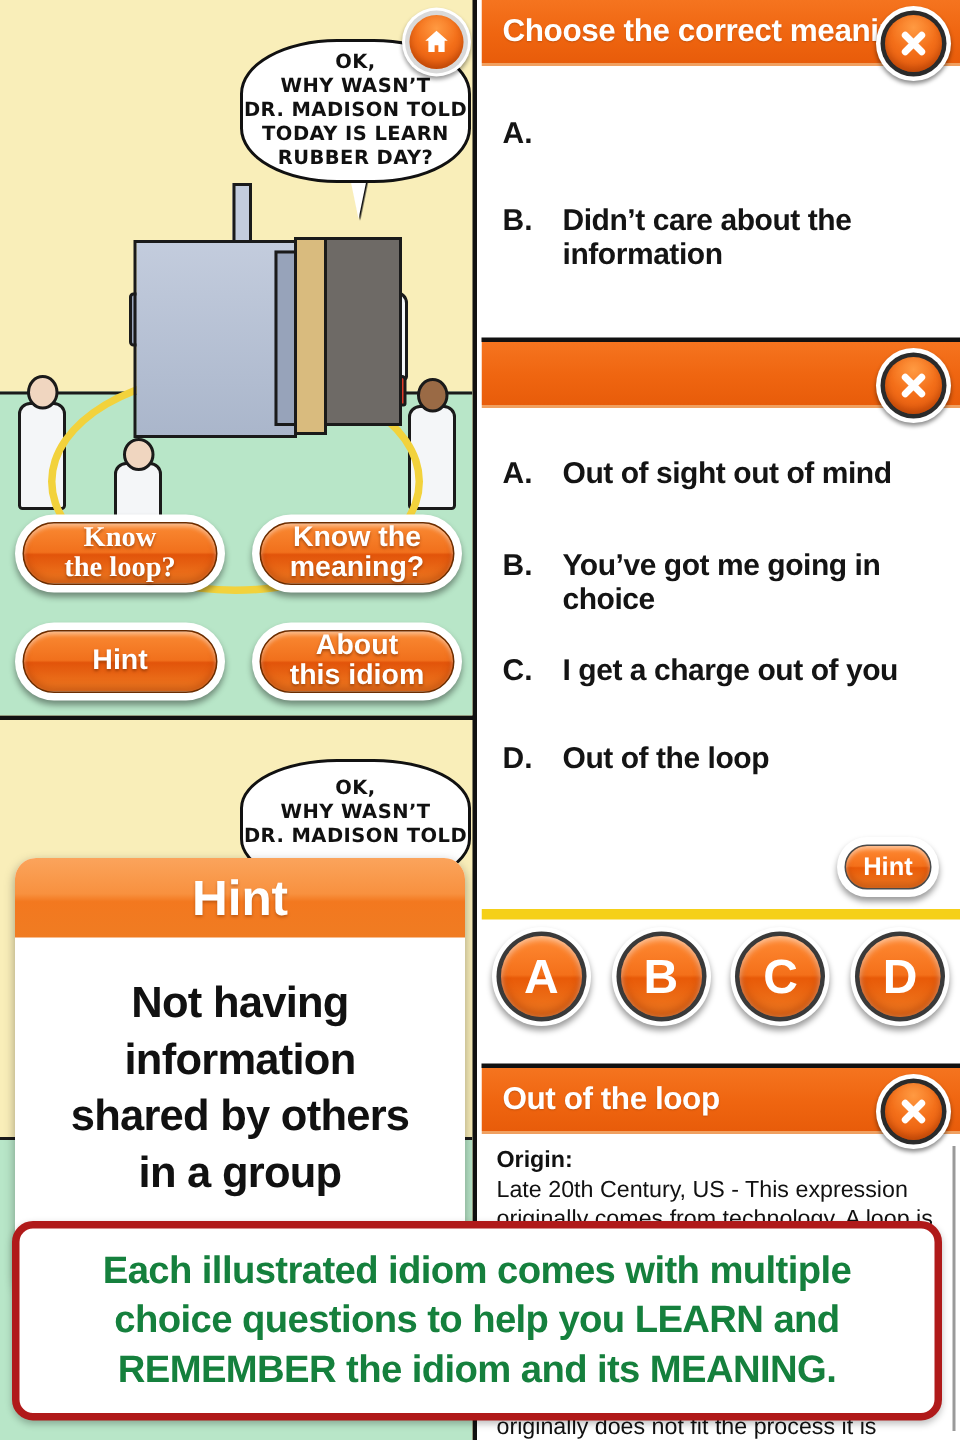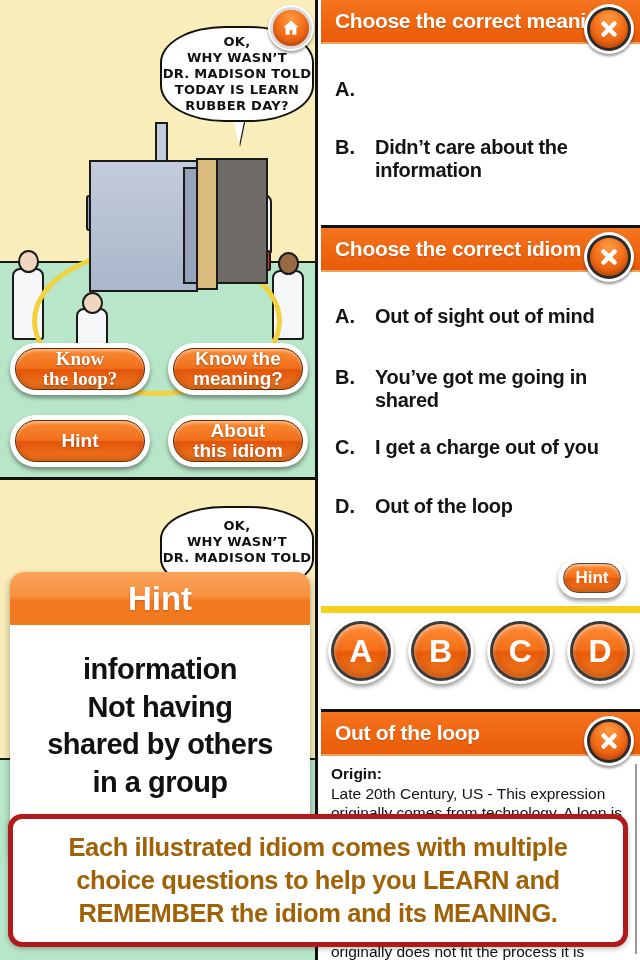--- a/index.html
+++ b/index.html
@@ -358,21 +358,21 @@
     align-items: center;
     justify-content: center;
     z-index: 50;
     box-shadow: 0 2px 5px rgba(0,0,0,.25);
   }
   #callout .callout-txt {
     text-align: center;
     font-size: 25.5px;
     font-weight: bold;
     line-height: 1.30;
-    color: #a16207;
+    color: #15803d;
     letter-spacing: -0.4px;
     padding: 0 6px;
   }
 
   
   #panel-meaning { left: 321px; top: 0;   width: 319px; height: 222px; }
   #panel-idiom   { left: 321px; top: 225px; width: 319px; height: 484px;
                    border-top: 3px solid #111; box-sizing: border-box; }
   #panel-about   { left: 321px; top: 709px; width: 319px; height: 251px;
                    border-top: 3px solid #111; box-sizing: border-box; }
@@ -497,22 +497,22 @@
       <div>OK,</div>
       <div>WHY WASN’T</div>
       <div>DR. MADISON TOLD</div>
     </div>
   </div>
 </div>
 
 <div id="hint-card">
   <div class="hint-hdr">Hint</div>
   <div class="hint-body">
+    <div>Not having</div>
     <div>information</div>
-    <div>Not having</div>
     <div>shared by others</div>
     <div>in a group</div>
   </div>
 </div>
 
 <div class="panel" id="panel-meaning">
   <div class="hdr">
     <div class="hdr-title">Choose the correct meaning</div>
     <div class="close-btn">
       <div class="close-inner">
@@ -528,38 +528,37 @@
   </div>
 
   <div class="opt" style="margin-top:34px;">
     <div class="opt-letter">B.</div>
     <div class="opt-text" style="max-width:214px;">Didn’t care about the information</div>
   </div>
 </div>
 
 <div class="panel" id="panel-idiom">
   <div class="hdr">
-    <div class="hdr-title">Choose the correct idiom</div>
     <div class="close-btn">
       <div class="close-inner">
         <svg width="22" height="22" viewBox="0 0 24 24" aria-hidden="true">
           <path d="M6 6 L18 18 M18 6 L6 18" stroke="#ffffff" stroke-width="5" stroke-linecap="round"></path>
         </svg>
       </div>
     </div>
   </div>
 
   <div class="opt" style="margin-top:33px;">
     <div class="opt-letter">A.</div>
     <div class="opt-text">Out of sight out of mind</div>
   </div>
 
   <div class="opt" style="margin-top:37px;">
     <div class="opt-letter">B.</div>
-    <div class="opt-text" style="max-width:212px;">You’ve got me going in shared</div>
+    <div class="opt-text" style="max-width:212px;">You’ve got me going in choice</div>
   </div>
 
   <div class="opt" style="margin-top:23px;">
     <div class="opt-letter">C.</div>
     <div class="opt-text">I get a charge out of you</div>
   </div>
 
   <div class="opt" style="margin-top:36px;">
     <div class="opt-letter">D.</div>
     <div class="opt-text">Out of the loop</div>

